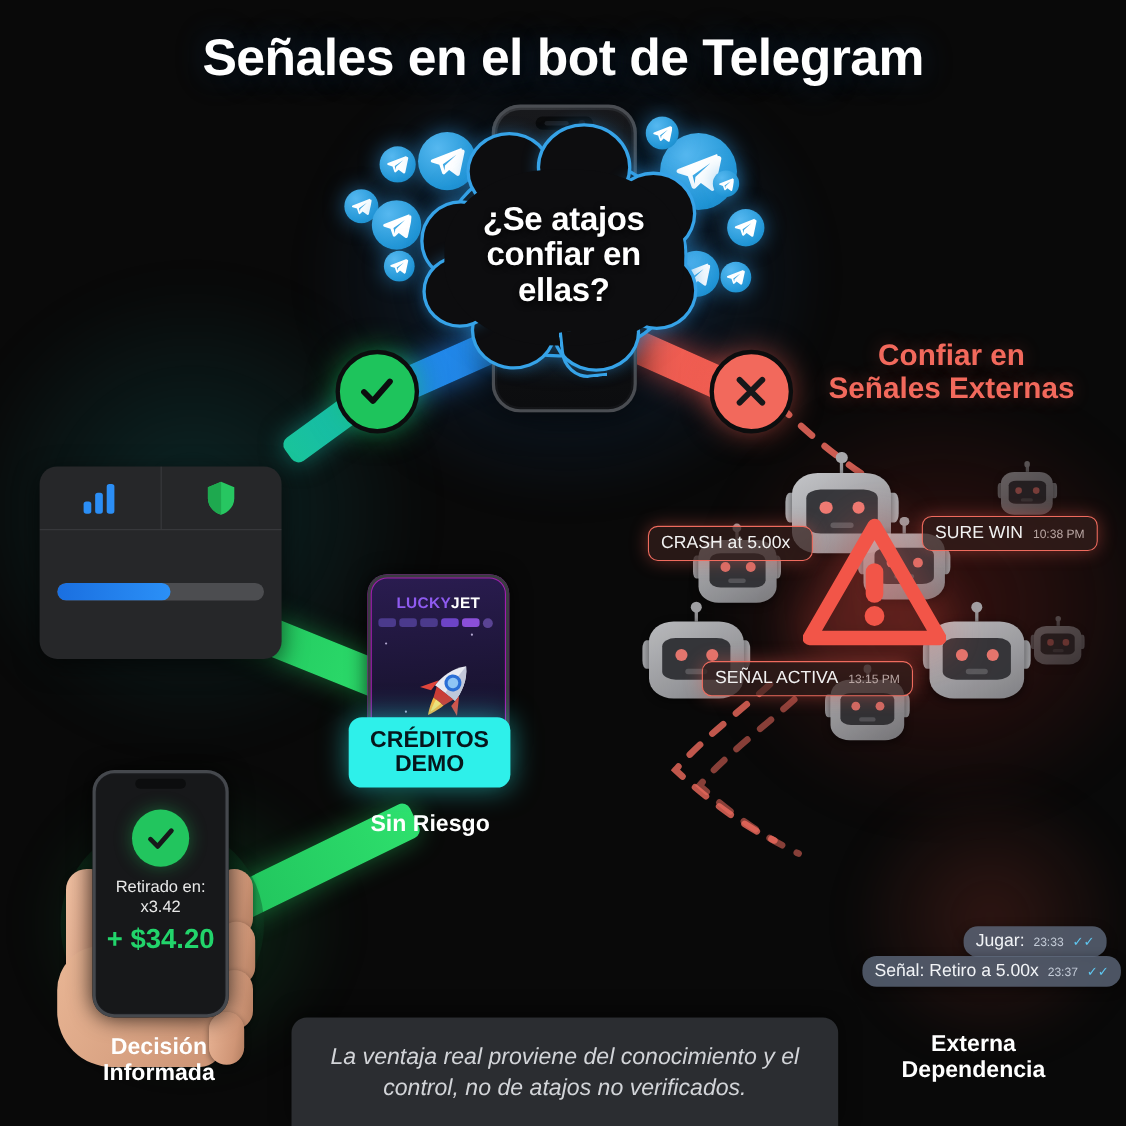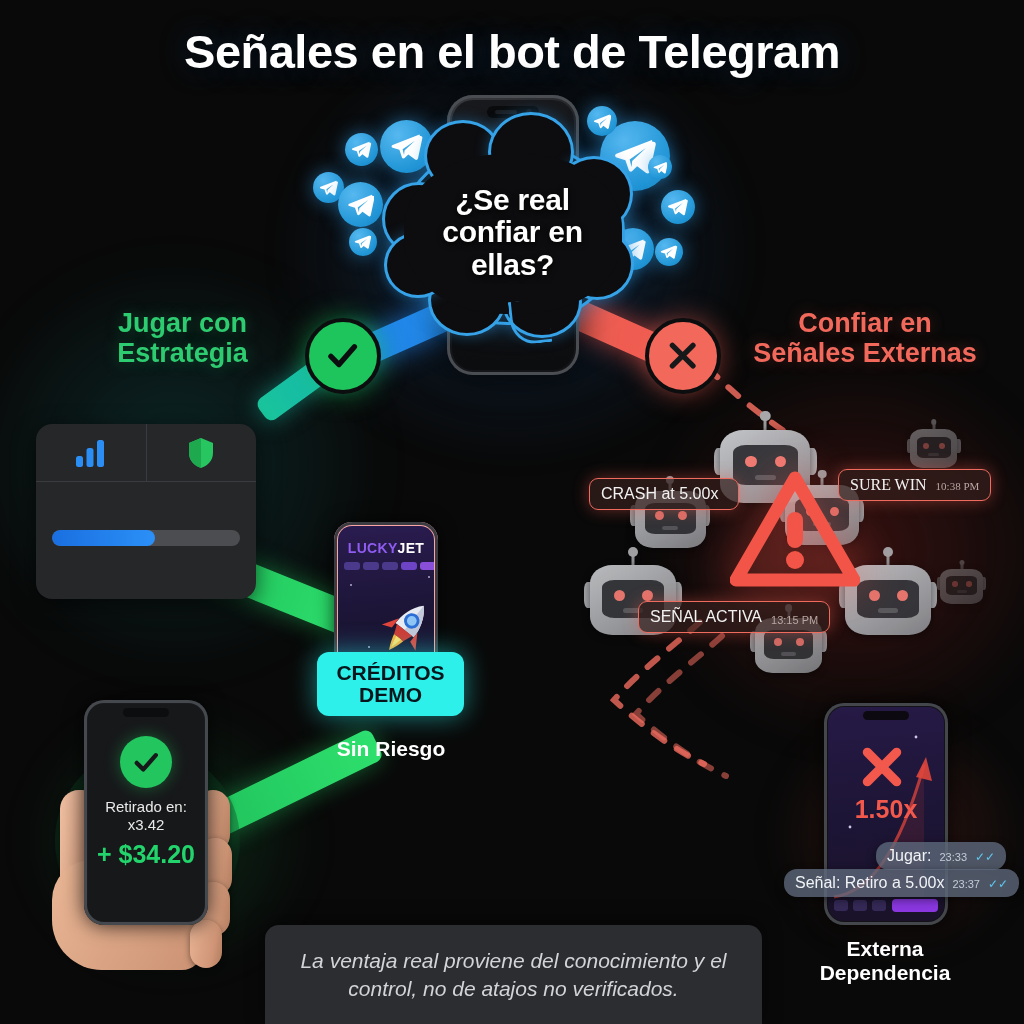--- a/index.html
+++ b/index.html
@@ -193,22 +193,22 @@
   }
   #legend-row {
     position:absolute; left:0; top:133px; width:100%;
     display:flex; align-items:center; justify-content:center; gap:8px;
     font-size:17px; color:#e6e6e6;
   }
   #legend-swatch { width:12px; height:12px; background:#2b8ef5; border-radius:2px; }
 
   
   #lucky-phone {
-    position:absolute; left:334px; top:522px; width:104px; height:168px;
-    border-radius:18px; background:#fca5a5;
+    position:absolute; left:334px; top:522px; width:129px; height:168px;
+    border-radius:18px; background:#a21caf;
     box-shadow:0 0 18px rgba(0,0,0,.7), inset 0 0 0 3px #3a3c41;
     overflow:hidden;
   }
   #lucky-screen {
     position:absolute; inset:4px; border-radius:14px;
     background:linear-gradient(175deg,#2a1c50 0%,#1c1536 55%,#150f28 100%);
     overflow:hidden;
   }
   #lucky-logo {
     position:absolute; left:0; top:14px; width:100%; text-align:center;
@@ -327,22 +327,22 @@
   .bot-label {
     position:absolute; background:rgba(52,30,28,.72);
     border:1.6px solid #ef6b5e; border-radius:9px;
     padding:6px 11px; display:flex; align-items:baseline; gap:9px;
     color:#f2f2f2; font-size:16px; white-space:nowrap;
     box-shadow:0 0 16px rgba(235,90,78,.42);
     z-index:10;
   }
   .bot-label .ts { font-size:11px; color:#b9a6a3; }
   #label-crash { left:589px; top:478px; }
-  #label-surewin { left:838px; top:469px;font-family:Liberation Serif, serif; }
-  #label-senal { left:638px; top:601px;align-items:flex-end; }
+  #label-surewin { left:838px; top:469px; }
+  #label-senal { left:638px; top:601px; }
 
   
   #dashed-path { position:absolute; left:580px; top:360px; width:444px; height:420px; pointer-events:none; }
 
   
   #right-phone {
     position:absolute; left:824px; top:703px; width:124px; height:222px;
     border-radius:20px; background:#141217;
     box-shadow:0 0 20px rgba(0,0,0,.8), inset 0 0 0 3px #43464b;
     overflow:hidden; z-index:4;
@@ -495,41 +495,37 @@
     <div class="lump" style="left:24px; top:-20px; width:78px; height:72px;"></div>
     <div class="lump" style="left:88px; top:-28px; width:86px; height:80px;"></div>
     <div class="lump" style="left:155px; top:16px; width:78px; height:76px;"></div>
     <div class="lump" style="left:160px; top:88px; width:74px; height:72px;"></div>
     <div class="lump" style="left:102px; top:126px; width:80px; height:72px;"></div>
     <div class="lump" style="left:28px; top:124px; width:78px; height:72px;"></div>
     <div class="lump" style="left:-16px; top:92px; width:68px; height:66px;"></div>
     <div class="cover" style="left:4px; top:14px; width:218px; height:160px; border-radius:46%;"></div>
     <div class="tail"></div>
     <div id="bubble-text">
-      <span>¿Se real</span>
+      <span>¿Se atajos</span>
       <span>confiar en</span>
       <span>ellas?</span>
     </div>
   </div>
 
   <div class="status-circle" id="check-circle">
     <svg viewBox="0 0 24 24">
       <path d="M4 12.5 L9.5 18 L20 6" fill="none" stroke="#0c0d0e" stroke-width="3.6" stroke-linecap="round" stroke-linejoin="round"></path>
     </svg>
   </div>
   <div class="status-circle" id="x-circle">
     <svg viewBox="0 0 24 24">
       <path d="M5 5 L19 19 M19 5 L5 19" fill="none" stroke="#17181a" stroke-width="3.6" stroke-linecap="round"></path>
     </svg>
   </div>
 
-  <div class="side-head" id="head-left">
-    <div>Jugar con</div>
-    <div>Estrategia</div>
-  </div>
   <div class="side-head" id="head-right">
     <div>Confiar en</div>
     <div>Señales Externas</div>
   </div>
 
   <div id="bankroll-card">
     <div class="tabs">
       <div class="tab">
         <svg width="34" height="30" viewBox="0 0 34 30">
           <rect x="2" y="18" width="7" height="11" rx="2.5" fill="#2b8ef5"></rect>
@@ -604,20 +600,24 @@
     <div class="notch2"></div>
     <div id="left-check">
       <svg viewBox="0 0 24 24">
         <path d="M4 12.5 L9.5 18 L20 6" fill="none" stroke="#17181a" stroke-width="3.6" stroke-linecap="round" stroke-linejoin="round"></path>
       </svg>
     </div>
     <div id="withdrawn-label">Retirado en:</div>
     <div id="withdrawn-mult">x3.42</div>
     <div id="withdrawn-amount">+ $34.20</div>
   </div>
+  <div id="informed-caption">
+    <div>Decisión</div>
+    <div>Informada</div>
+  </div>
 
   <svg id="dashed-path" viewBox="0 0 444 420">
     <path d="M128 8 C160 40 190 62 214 78" fill="none" stroke="#ef6b5e" stroke-width="6" stroke-linecap="round" stroke-dasharray="13 15" opacity=".85"></path>
     <path d="M120 262 C96 284 58 312 34 340 C58 362 90 388 124 404" fill="none" stroke="#ef6b5e" stroke-width="6" stroke-linecap="round" stroke-dasharray="13 15" opacity=".8"></path>
     <path d="M142 276 C118 298 80 326 56 354 C80 376 112 400 146 416" fill="none" stroke="#ef6b5e" stroke-width="6" stroke-linecap="round" stroke-dasharray="13 15" opacity=".55"></path>
   </svg>
 
   <div id="bot-cluster">
       <div class="bot" style="left: 140px; top: 4px; width: 90.3px; height: 92.4px; opacity: 1;">
         <div class="antenna" style="top:0; height:13.65px;"></div>
@@ -723,43 +723,20 @@
   </div>
   <div class="bot-label" id="label-surewin">
     <span>SURE WIN</span>
     <span class="ts">10:38 PM</span>
   </div>
   <div class="bot-label" id="label-senal">
     <span>SEÑAL ACTIVA</span>
     <span class="ts">13:15 PM</span>
   </div>
 
-  <div id="right-phone">
-    <div id="right-screen">
-      <svg id="right-curve" viewBox="0 0 116 214">
-        <path d="M6 190 C40 185 70 150 96 58" fill="none" stroke="#e0463c" stroke-width="3" opacity=".75"></path>
-        <path d="M6 190 C40 185 70 150 96 58 L96 190 Z" fill="#e0463c" opacity=".13"></path>
-        <path d="M88 70 L98 50 L104 74 Z" fill="#e0463c" opacity=".9"></path>
-        <circle cx="22" cy="120" r="1.4" fill="#cfc6ea"></circle>
-        <circle cx="88" cy="30" r="1.4" fill="#cfc6ea"></circle>
-        <circle cx="40" cy="44" r="1.2" fill="#cfc6ea"></circle>
-      </svg>
-      <svg id="right-x" viewBox="0 0 24 24">
-        <path d="M4 4 L20 20 M20 4 L4 20" fill="none" stroke="#f2584c" stroke-width="5" stroke-linecap="round"></path>
-      </svg>
-      <div id="right-mult">1.50x</div>
-      <div id="right-bottombar">
-        <span class="b"></span>
-          <span class="b"></span>
-          <span class="b"></span>
-        <span class="go"></span>
-      </div>
-    </div>
-    <div class="notch3"></div>
-  </div>
 
   <div class="chat-bubble" id="chat-1">
     <span>Jugar:</span>
     <span class="ts">23:33</span>
     <span class="ticks">✓✓</span>
   </div>
   <div class="chat-bubble" id="chat-2">
     <span>Señal: Retiro a 5.00x</span>
     <span class="ts">23:37</span>
     <span class="ticks">✓✓</span>

